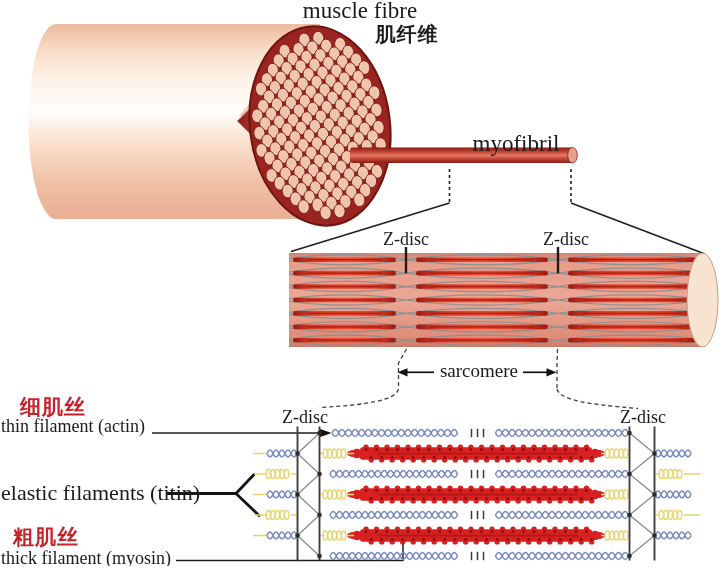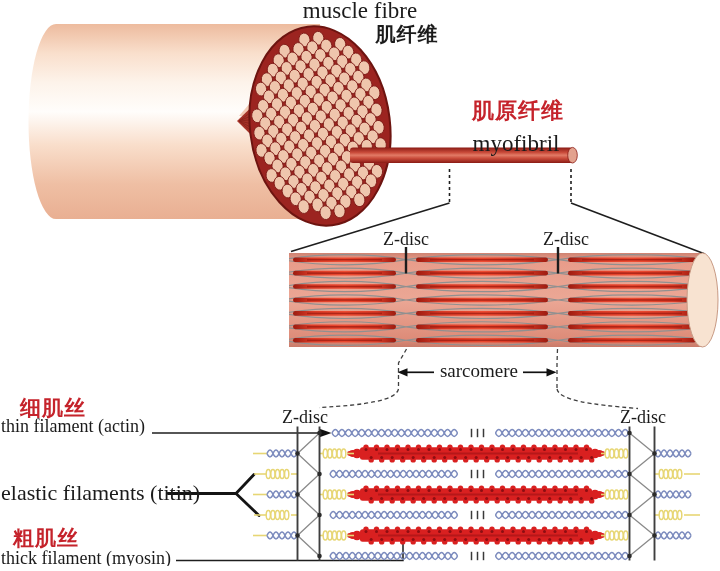--- a/index.html
+++ b/index.html
@@ -1,20 +1,20 @@
 <!DOCTYPE html>
 <html><head>
 <meta charset="utf-8">
 <style>
   html,body{margin:0;padding:0;background:#ffffff}
   .stage{position:relative;width:720px;height:566px;background:#fff;overflow:hidden;
          font-family:"Liberation Serif","DejaVu Serif",serif}
   .lbl{position:absolute;white-space:nowrap;color:#1b1b1b;line-height:1.12}
   .serif{font-family:"Liberation Serif","DejaVu Serif",serif}
-  .zh{font-family:Liberation Sans, sans-serif;font-weight:700;letter-spacing:1px}
+  .zh{font-family:Liberation Serif, serif;font-weight:700;letter-spacing:1px}
   .red{color:#c5232b}
   .ctr{transform:translateX(-50%)}
   svg{position:absolute;left:0;top:0}
 </style>
 </head>
 <body>
 
 <div class="stage">
 
   <svg id="art" width="720" height="571" viewBox="0 0 720 571">
@@ -754,21 +754,20 @@
           <circle cx="654.5" cy="494.5" r="2.3" fill="#2b2b2b"></circle>
           <circle cx="629.5" cy="515" r="2.3" fill="#2b2b2b"></circle>
           <circle cx="654.5" cy="535.5" r="2.3" fill="#2b2b2b"></circle>
           <circle cx="629.5" cy="556" r="2.3" fill="#2b2b2b"></circle>
         </g>
     </g>
   </svg>
 
   <div class="lbl serif ctr" style="left:360px;top:-2px;font-size:23px">muscle fibre</div>
   <div class="lbl zh ctr" style="left:407px;top:23px;font-size:20px">肌纤维</div>
-  <div class="lbl zh red ctr" style="left:518px;top:99px;font-size:22px">肌原纤维</div>
   <div class="lbl serif ctr" style="left:516px;top:131px;font-size:23px">myofibril</div>
   <div class="lbl serif ctr" style="left:406px;top:229px;font-size:18px">Z-disc</div>
   <div class="lbl serif ctr" style="left:566px;top:229px;font-size:18px">Z-disc</div>
   <div class="lbl serif ctr" style="left:479px;top:360px;font-size:19px">sarcomere</div>
   <div class="lbl serif ctr" style="left:305px;top:407px;font-size:18px">Z-disc</div>
   <div class="lbl serif ctr" style="left:643px;top:407px;font-size:18px">Z-disc</div>
   <div class="lbl zh red" style="left:20px;top:396px;font-size:21px">细肌丝</div>
   <div class="lbl serif" style="left:1px;top:416px;font-size:18px">thin filament (actin)</div>
   <div class="lbl serif" style="left:1px;top:481px;font-size:22px">elastic filaments (titin)</div>
   <div class="lbl zh red" style="left:13px;top:526px;font-size:21px">粗肌丝</div>

